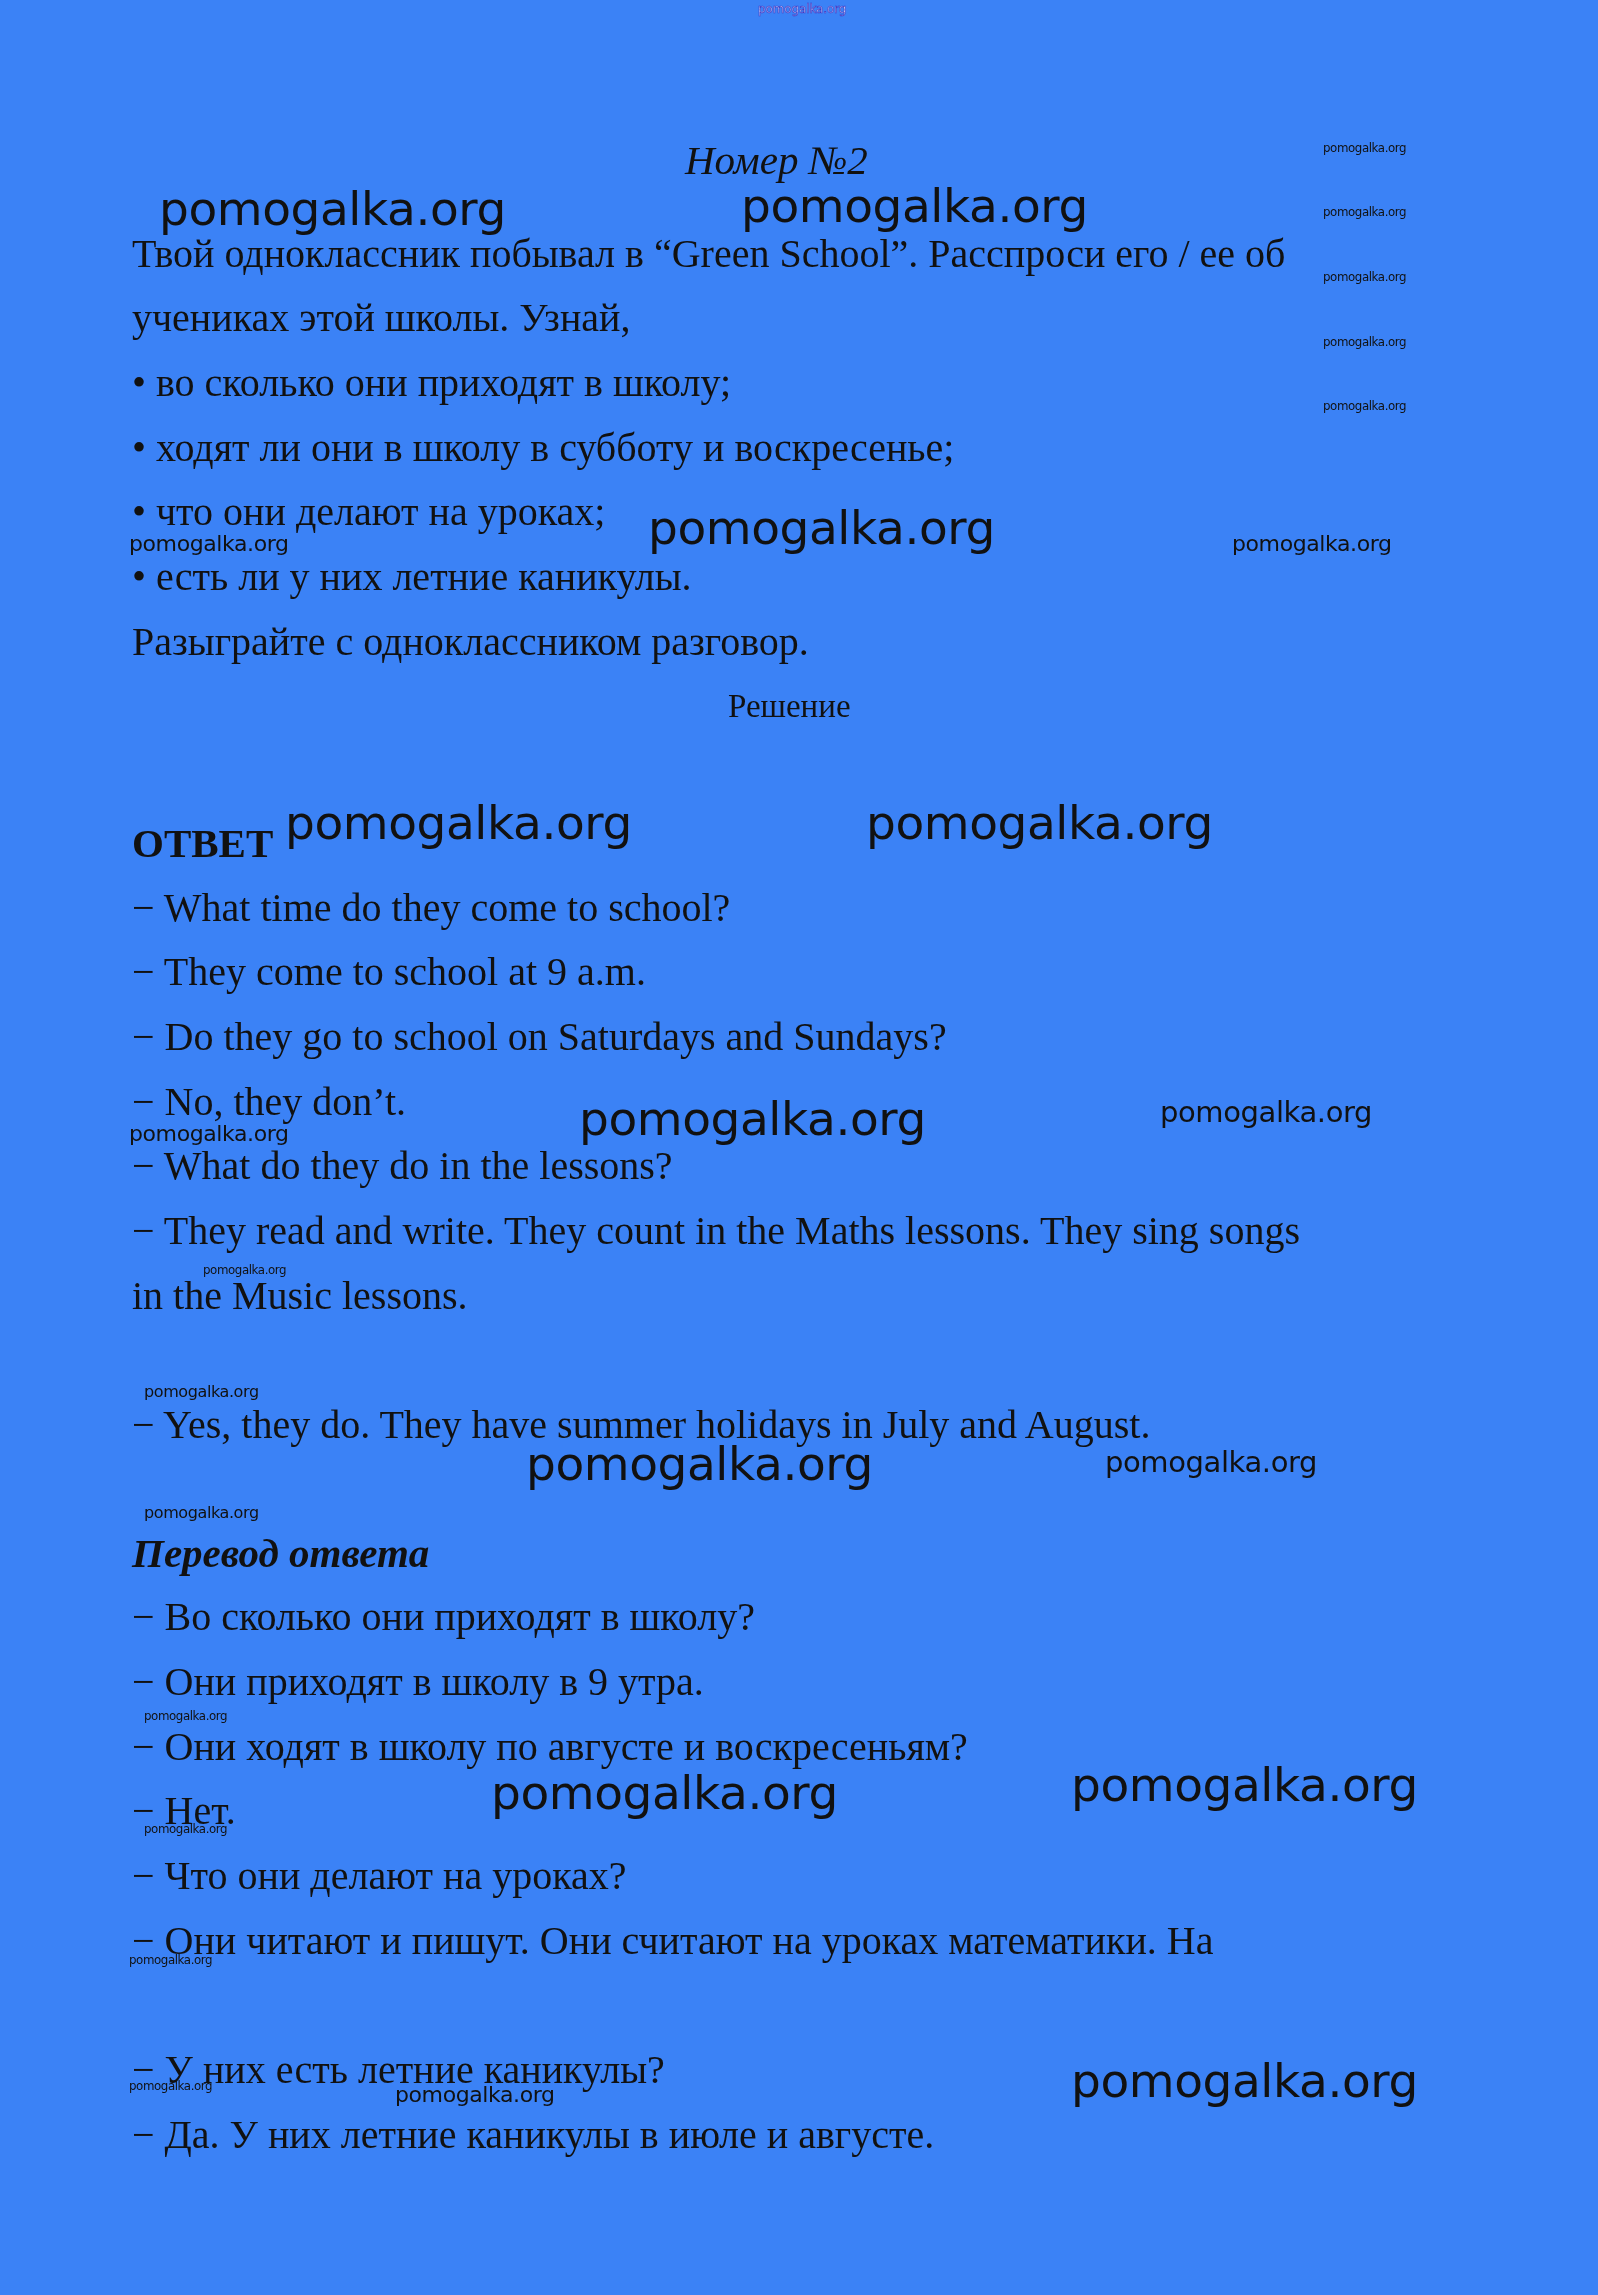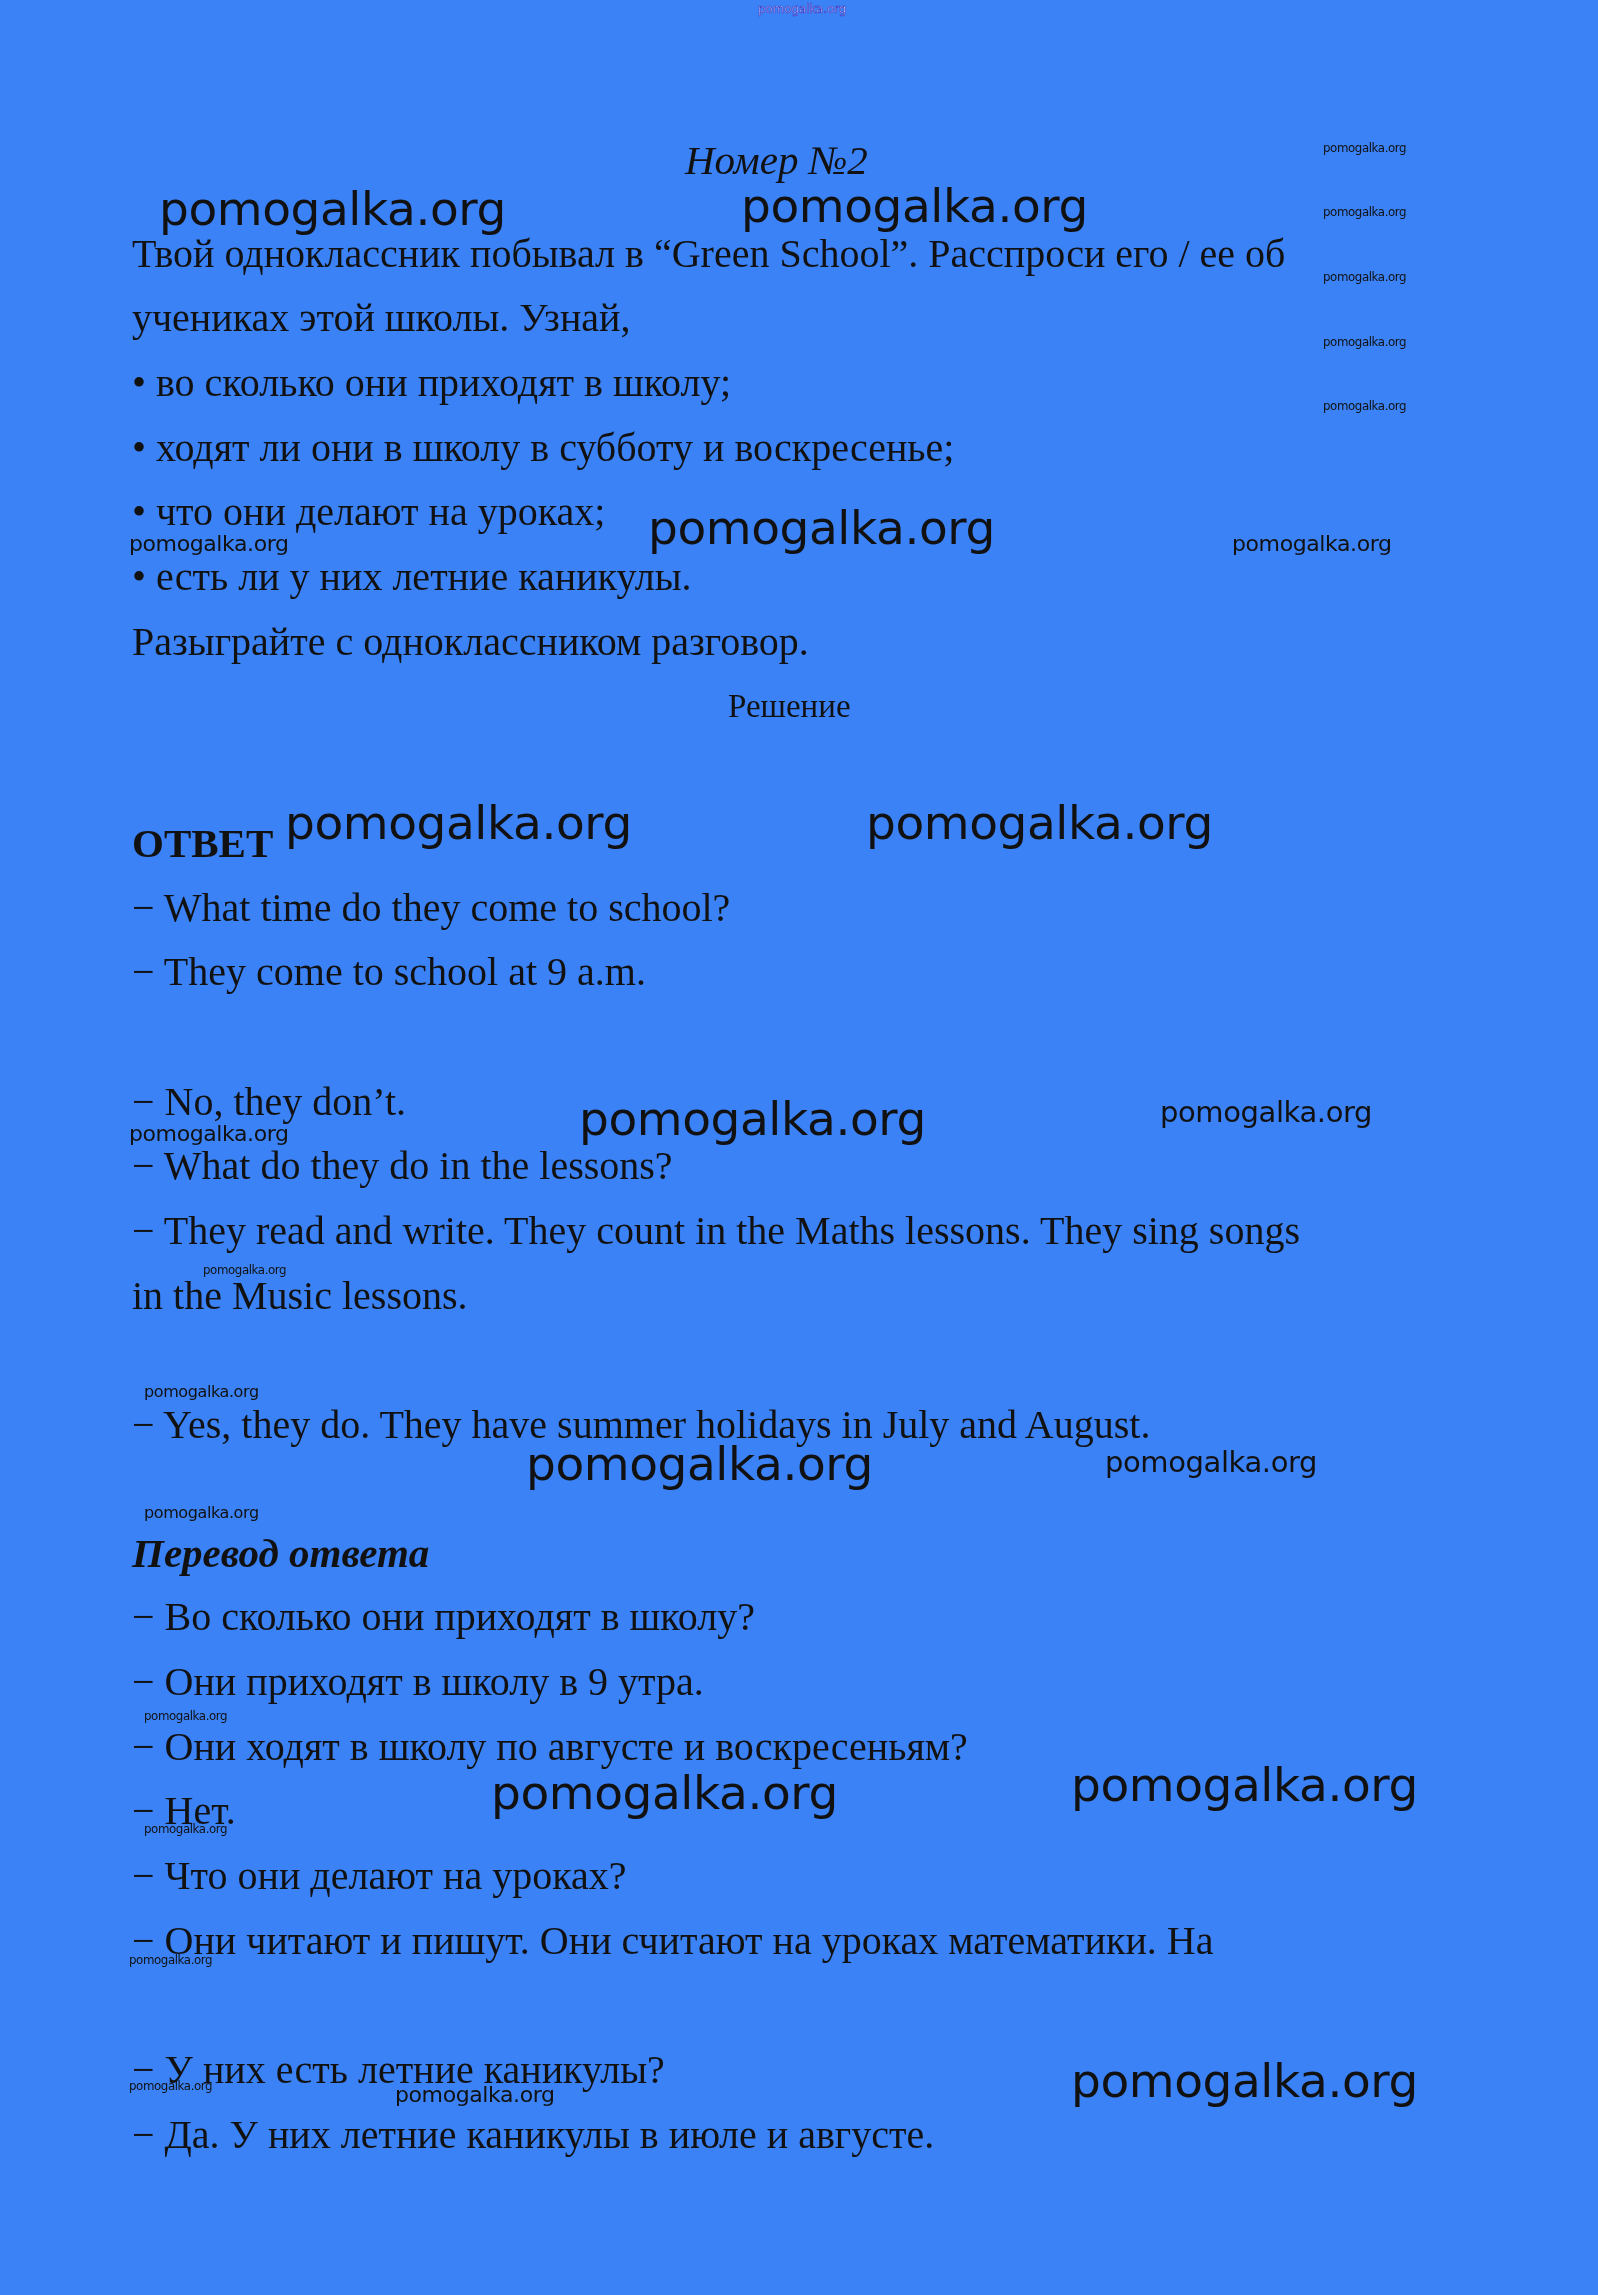--- a/index.html
+++ b/index.html
@@ -54,20 +54,21 @@
   <div class="txt" style="left:132px; top:557px;">• есть ли у них летние каникулы.</div>
 
   <div class="txt" style="left:132px; top:622px;">Разыграйте с одноклассником разговор.</div>
 
   <div class="txt" style="left:704px; top:690px; font-size:33px;margin-left:24px;">Решение</div>
 
   <div class="txt bold" style="left:132px; top:823px; font-size:41px;">ОТВЕТ</div>
 
   <div class="txt" style="left:132px; top:888px;">− What time do they come to school?</div>
   <div class="txt" style="left:132px; top:952px;">− They come to school at 9 a.m.</div>
+  <div class="txt" style="left:132px; top:1017px;">− Do they go to school on Saturdays and Sundays?</div>
   <div class="txt" style="left:132px; top:1082px;">− No, they don’t.</div>
   <div class="txt" style="left:132px; top:1146px;">− What do they do in the lessons?</div>
   <div class="txt" style="left:132px; top:1211px;">− They read and write. They count in the Maths lessons. They sing songs</div>
   <div class="txt" style="left:132px; top:1276px;">in the Music lessons.</div>
   <div class="txt" style="left:132px; top:1405px;">− Yes, they do. They have summer holidays in July and August.</div>
 
   <div class="txt italic-bold" style="left:132px; top:1533px; font-size:41px;">Перевод ответа</div>
 
   <div class="txt" style="left:132px; top:1597px;">− Во сколько они приходят в школу?</div>
   <div class="txt" style="left:132px; top:1662px;">− Они приходят в школу в 9 утра.</div>

